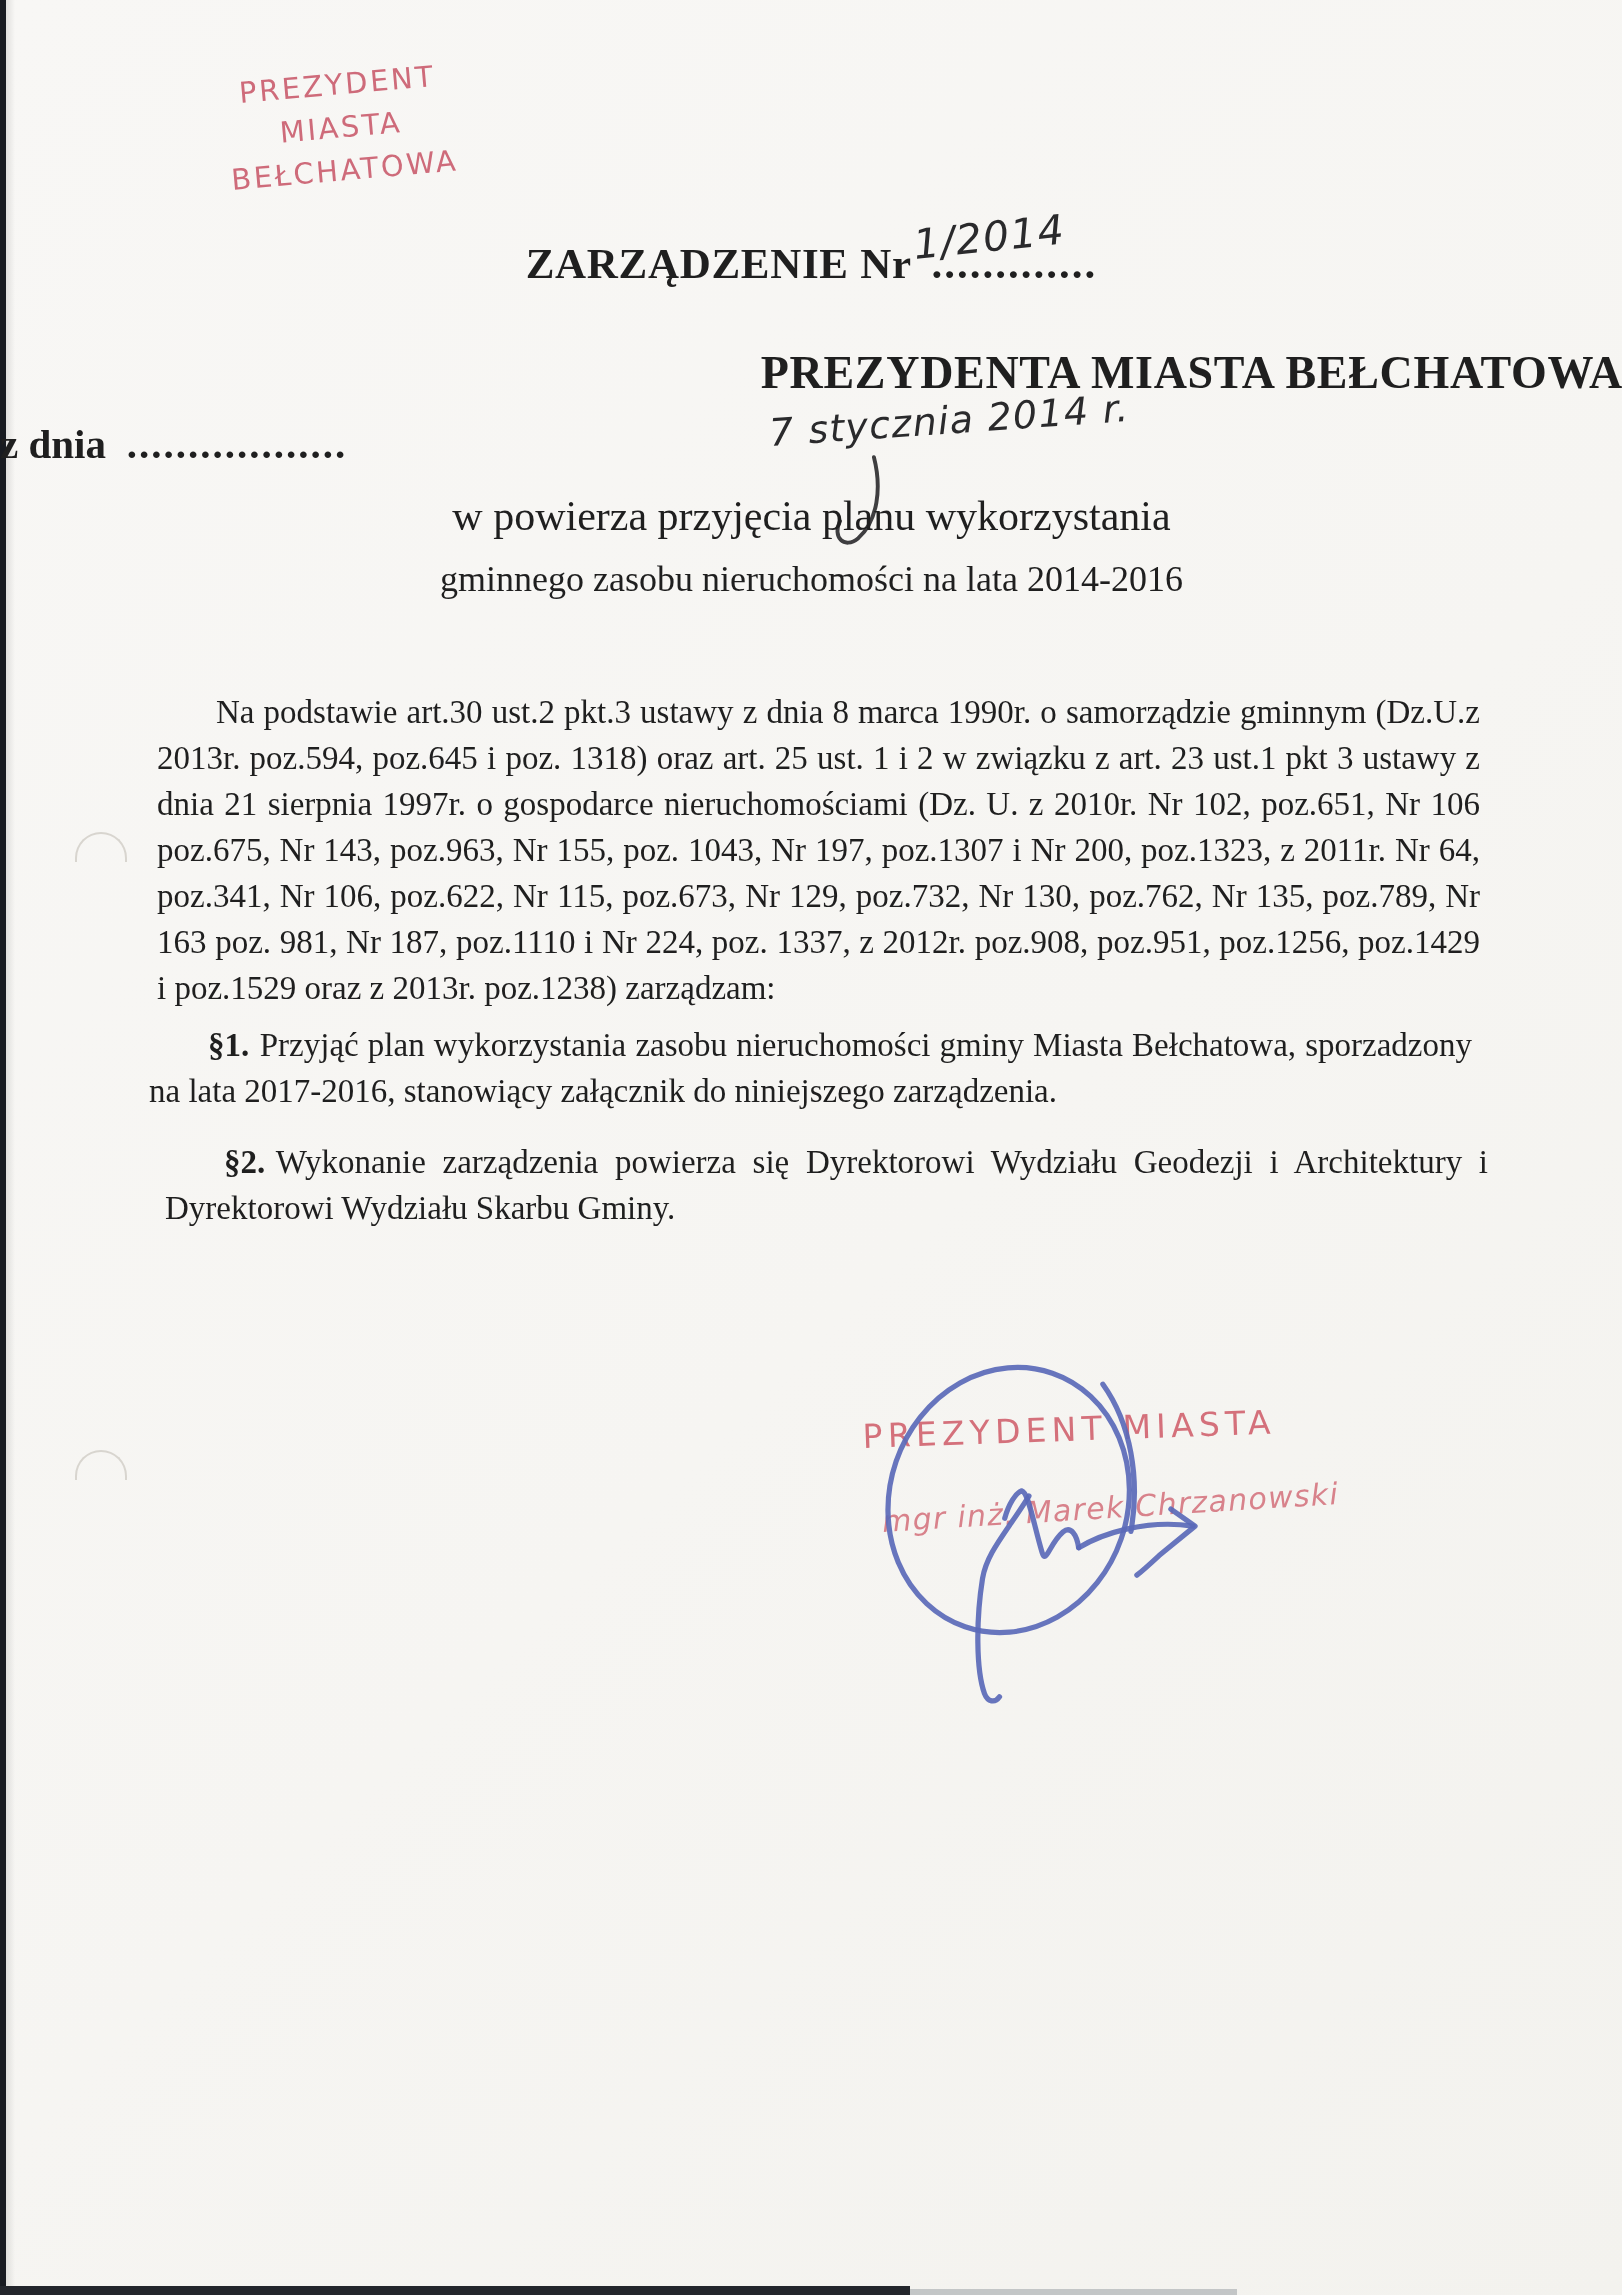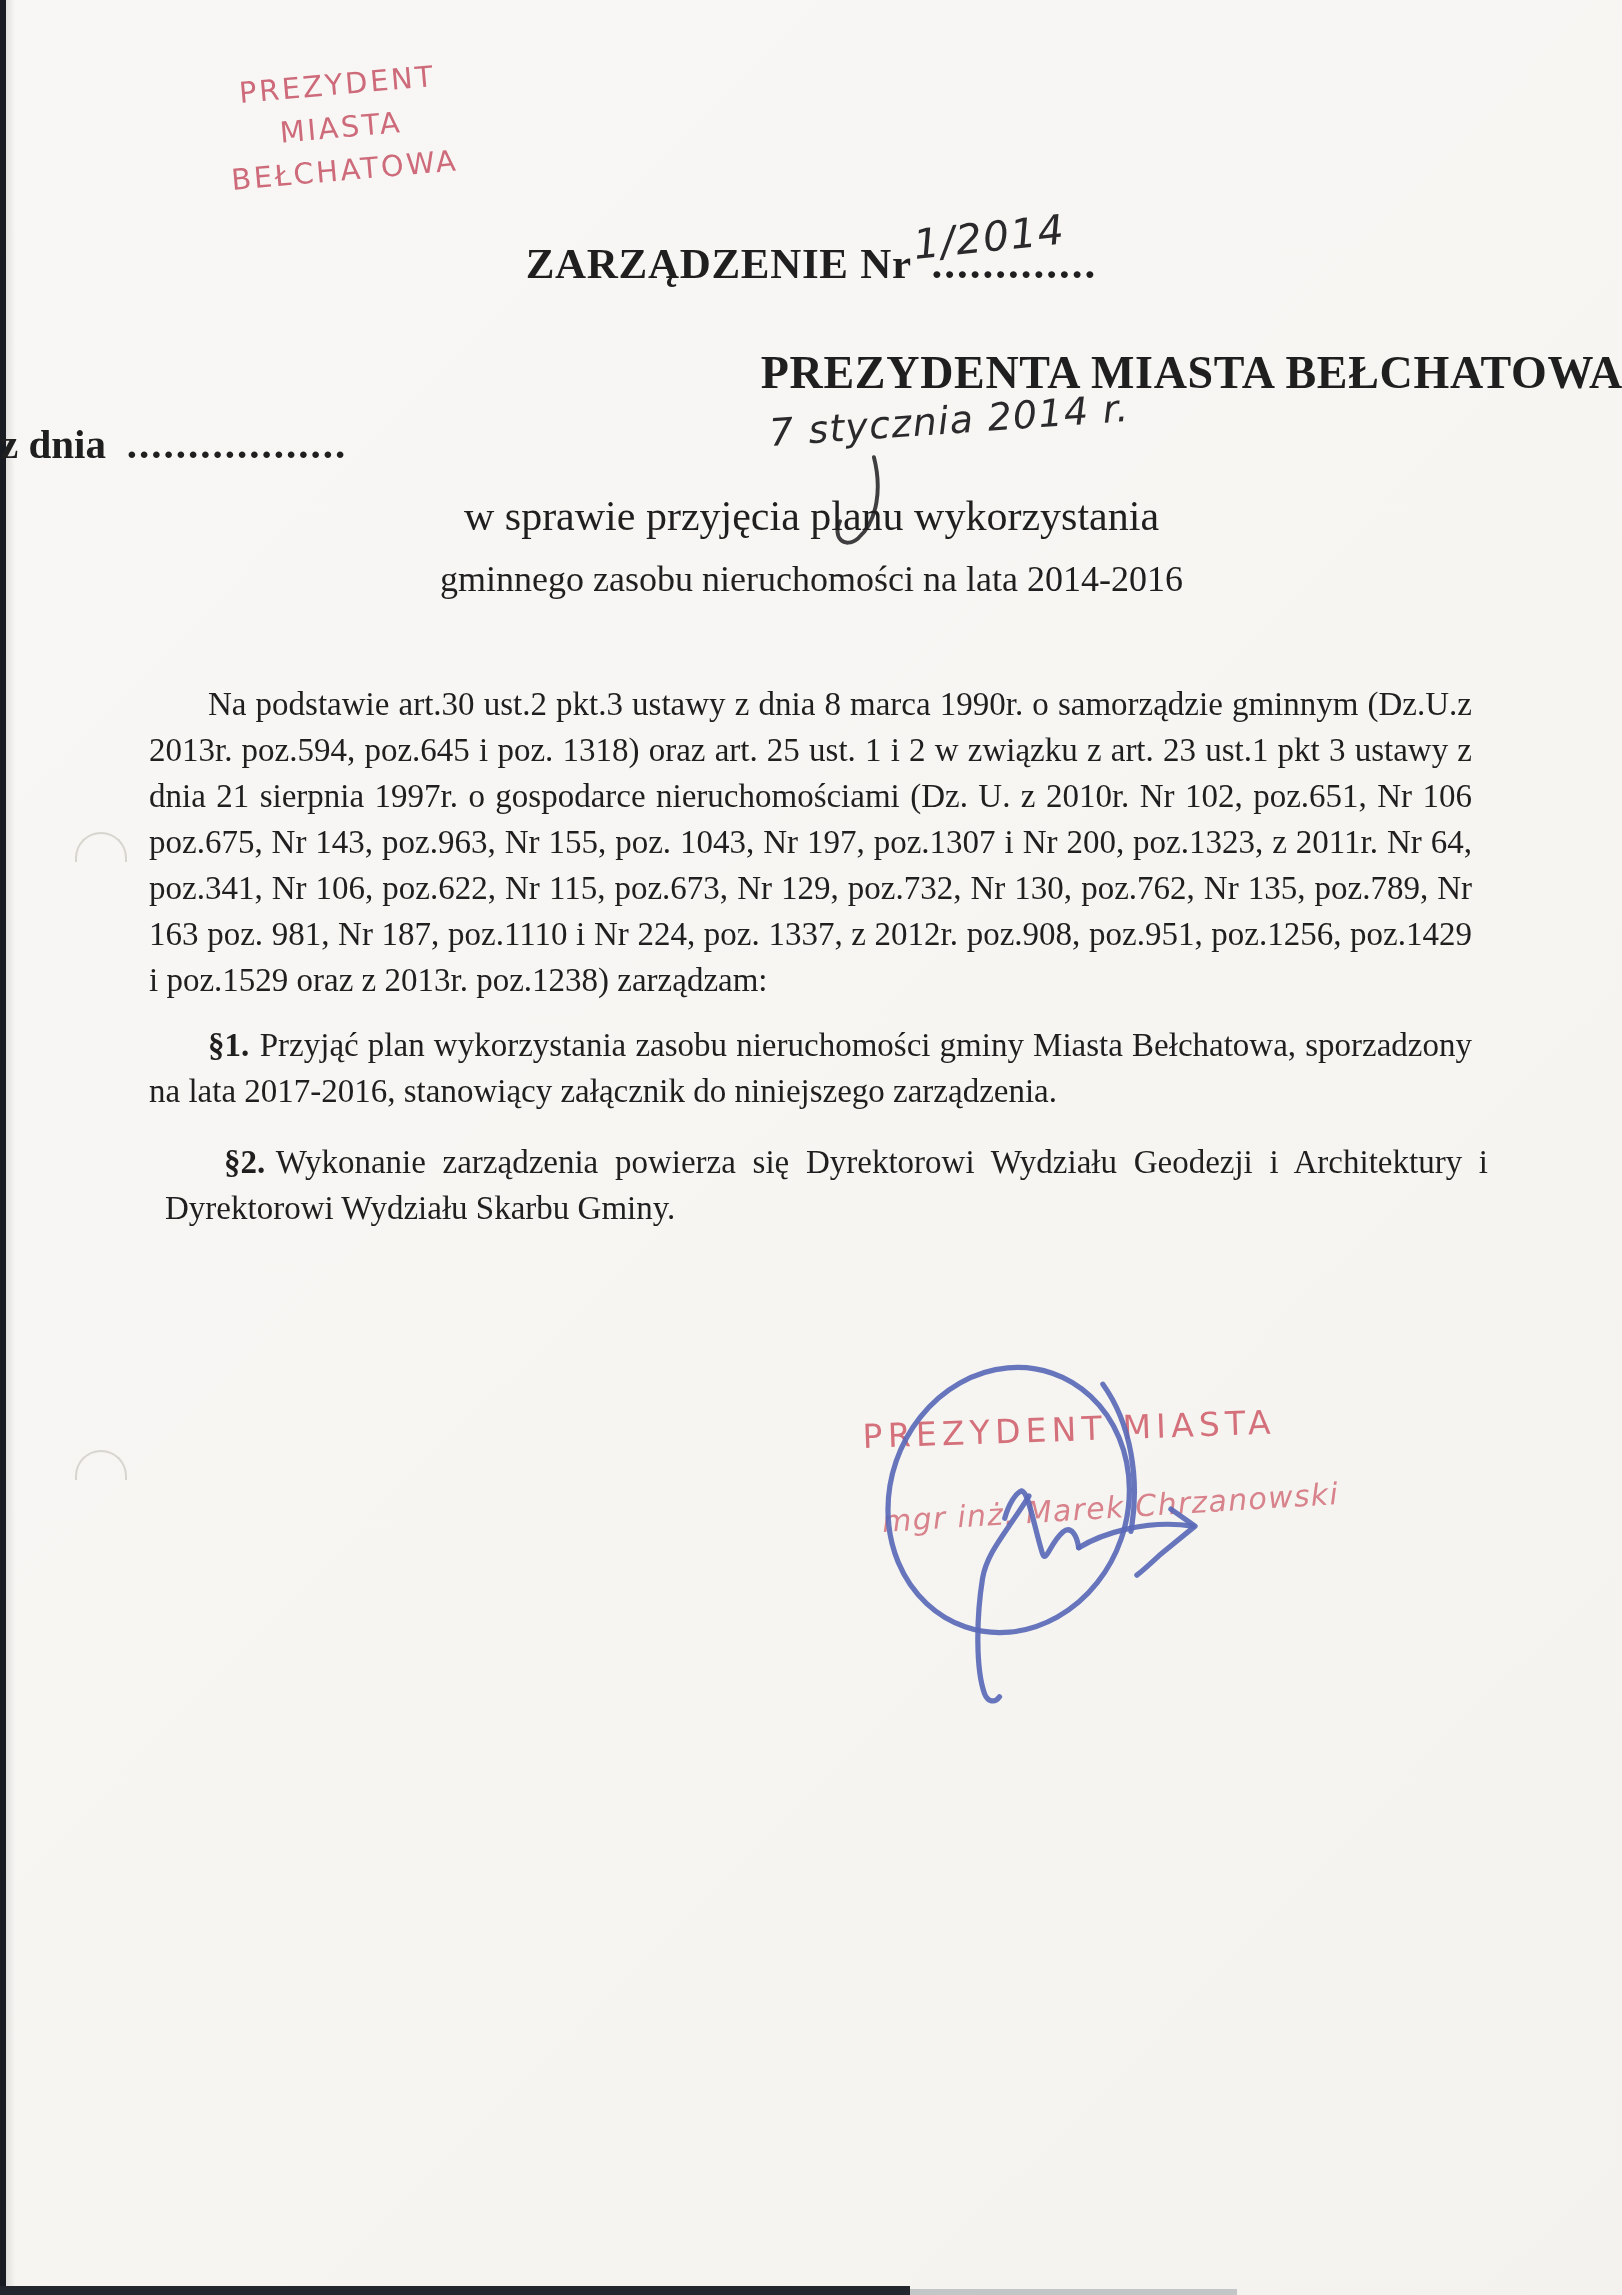--- a/index.html
+++ b/index.html
@@ -51,21 +51,21 @@
   
   .hw{
     position:absolute;font-family:"DejaVu Sans", sans-serif;font-style:italic;
     color:#2a2a2c;white-space:nowrap;
   }
   .hw-number{left:916px;top:221px;font-size:41px;transform:rotate(-6deg);transform-origin:left bottom;letter-spacing:1.3px;}
   .hw-date{left:771px;top:411px;font-size:38px;transform:rotate(-4deg);transform-origin:left bottom;letter-spacing:1.3px;}
   .descender-svg{position:absolute;left:811px;top:452px;}
   
   .legal{
-    position:absolute;left:149px;top:681px;width:1323px;margin:0;
+    position:absolute;left:149px;top:681px;width:1323px;margin:8px;
     font-size:33px;line-height:46px;text-align:justify;text-indent:59px;
   }
   .sec{position:absolute;left:149px;width:1323px;margin:0;font-size:33px;line-height:46px;text-align:justify;text-indent:59px;}
   .sec b{margin-right:10.5px;}
   .s1{top:1022px;}
   .s2{top:1139px;margin-left:16px;}
   .s3{top:1255px;}
   
   .signature-svg{position:absolute;left:838px;top:1348px;}
   .ink{stroke:#5a69b9;stroke-width:8;fill:none;stroke-linecap:round;stroke-linejoin:round;opacity:.92;}
@@ -97,21 +97,21 @@
 
   <div class="date-line">
     <span>z dnia</span>
     <span class="dots">..................</span>
   </div>
   <div class="hw hw-date">7 stycznia 2014 r.</div>
   <svg class="descender-svg" width="105" height="124" viewBox="0 0 160 190">
     <path d="M 96 8 C 108 55, 102 105, 72 132 C 50 150, 32 130, 44 106" stroke="#2a2a2c" stroke-width="6" fill="none" stroke-linecap="round" opacity="0.9"></path>
   </svg>
 
-  <div class="subject1">w sprawie przyjęcia planu wykorzystania</div>
+  <div class="subject1">w powierza przyjęcia planu wykorzystania</div>
   <div class="subject2">gminnego zasobu nieruchomości na lata 2014-2016</div>
 
   <p class="legal">Na podstawie art.30 ust.2 pkt.3 ustawy z dnia 8 marca 1990r. o samorządzie gminnym (Dz.U.z 2013r. poz.594, poz.645 i poz. 1318) oraz art. 25 ust. 1 i 2 w związku z art. 23 ust.1 pkt 3 ustawy z dnia 21 sierpnia 1997r. o gospodarce nieruchomościami (Dz. U. z 2010r. Nr 102, poz.651, Nr 106 poz.675, Nr 143, poz.963, Nr 155, poz. 1043, Nr 197, poz.1307 i Nr 200, poz.1323, z 2011r. Nr 64, poz.341, Nr 106, poz.622, Nr 115, poz.673, Nr 129, poz.732, Nr 130, poz.762, Nr 135, poz.789, Nr 163 poz. 981, Nr 187, poz.1110 i Nr 224, poz. 1337, z 2012r. poz.908, poz.951, poz.1256, poz.1429 i poz.1529 oraz z 2013r. poz.1238)  zarządzam:</p>
 
   <p class="sec s1">
     <b>§1.</b><span>Przyjąć plan wykorzystania zasobu nieruchomości gminy Miasta Bełchatowa, sporzadzony na lata 2017-2016, stanowiący załącznik do niniejszego zarządzenia.</span>
   </p>
   <p class="sec s2">
     <b>§2.</b><span>Wykonanie zarządzenia powierza się Dyrektorowi Wydziału Geodezji i Architektury i Dyrektorowi Wydziału Skarbu Gminy.</span>
   </p>

